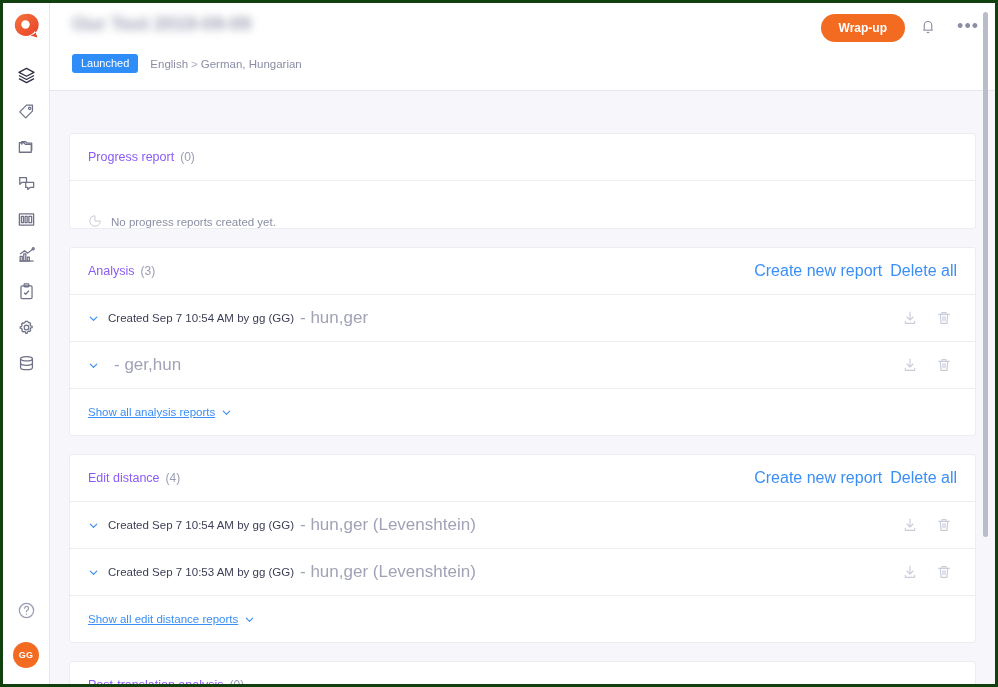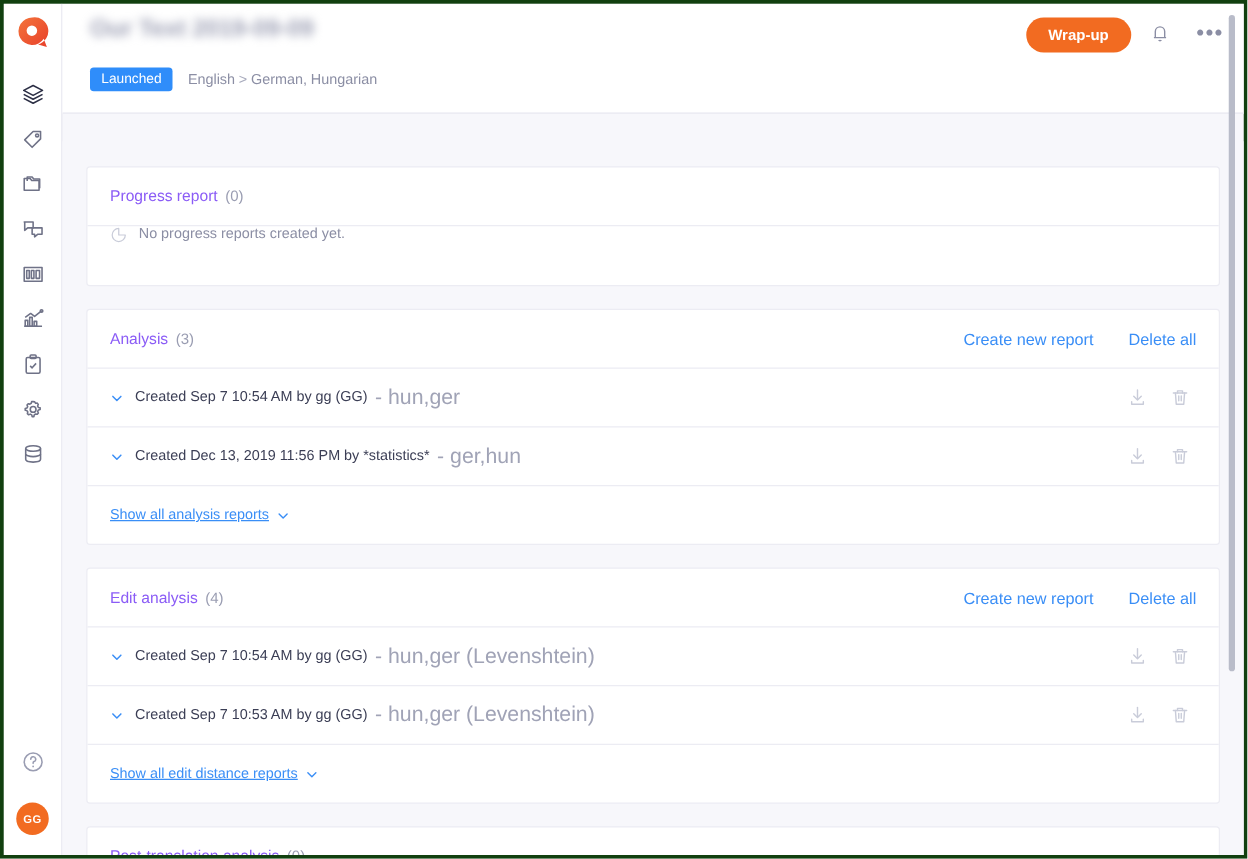--- a/index.html
+++ b/index.html
@@ -123,25 +123,25 @@
   .card-head {
     height: 47px;
     display: flex; align-items: center;
     padding: 0 18px;
     border-bottom: 1px solid #ececf3;
   }
   .card-title { font-size: 12.5px; color: #8b5cf6; }
   .card-count { font-size: 12px; color: #9a9db2; margin-left: 6px; }
   .head-spacer { flex: 1 1 auto; }
   .head-link {
-    font-size: 13px; color: #3a8ef6;
-    margin-left: 28px; cursor: pointer;
+    font-size: 16px; color: #3a8ef6;
+    margin-left: 8px; cursor: pointer;
   }
   .empty-row {
-    height: 47px; display: flex; align-items: flex-start;
+    height: 47px; display: flex; align-items: flex-end;
     padding: 0 18px; gap: 9px;
   }
   .empty-text { font-size: 11.5px; color: #8b8ea4; }
   .report-row {
     height: 47px; display: flex; align-items: center;
     padding: 0 14px 0 18px;
     border-bottom: 1px solid #ececf3;
     text-align: right;
   }
   .row-chevron {
@@ -385,21 +385,20 @@
             </svg>
         </span>
       </div>
 
       <div class="report-row">
         <span class="row-chevron">
           <svg width="11" height="11" viewBox="0 0 24 24" fill="none" stroke="currentColor" stroke-width="2.6" stroke-linecap="round" stroke-linejoin="round">
               <path d="M5 9l7 7 7-7"></path>
             </svg>
         </span>
-        <span class="row-label">Created Dec 13, 2019 11:56 PM by *statistics*</span>
         <span class="row-meta">- ger,hun</span>
         <span class="row-spacer"></span>
         <span class="row-act">
           <svg width="16" height="16" viewBox="0 0 24 24" fill="none" stroke="currentColor" stroke-width="1.7" stroke-linecap="round" stroke-linejoin="round">
               <path d="M12 3v11"></path>
               <path d="M7.5 10.5 12 15l4.5-4.5"></path>
               <path d="M5 17v3h14v-3"></path>
             </svg>
         </span>
         <span class="row-act">
@@ -417,21 +416,21 @@
         <span class="showall-chevron">
           <svg width="11" height="11" viewBox="0 0 24 24" fill="none" stroke="currentColor" stroke-width="2.4" stroke-linecap="round" stroke-linejoin="round">
               <path d="M5 9l7 7 7-7"></path>
             </svg>
         </span>
       </div>
     </section>
 
     <section class="card">
       <div class="card-head">
-        <span class="card-title">Edit analysis</span>
+        <span class="card-title">Edit distance</span>
         <span class="card-count">(4)</span>
         <span class="head-spacer"></span>
         <span class="head-link">Create new report</span>
         <span class="head-link">Delete all</span>
       </div>
 
       <div class="report-row">
         <span class="row-chevron">
           <svg width="11" height="11" viewBox="0 0 24 24" fill="none" stroke="currentColor" stroke-width="2.6" stroke-linecap="round" stroke-linejoin="round">
               <path d="M5 9l7 7 7-7"></path>

